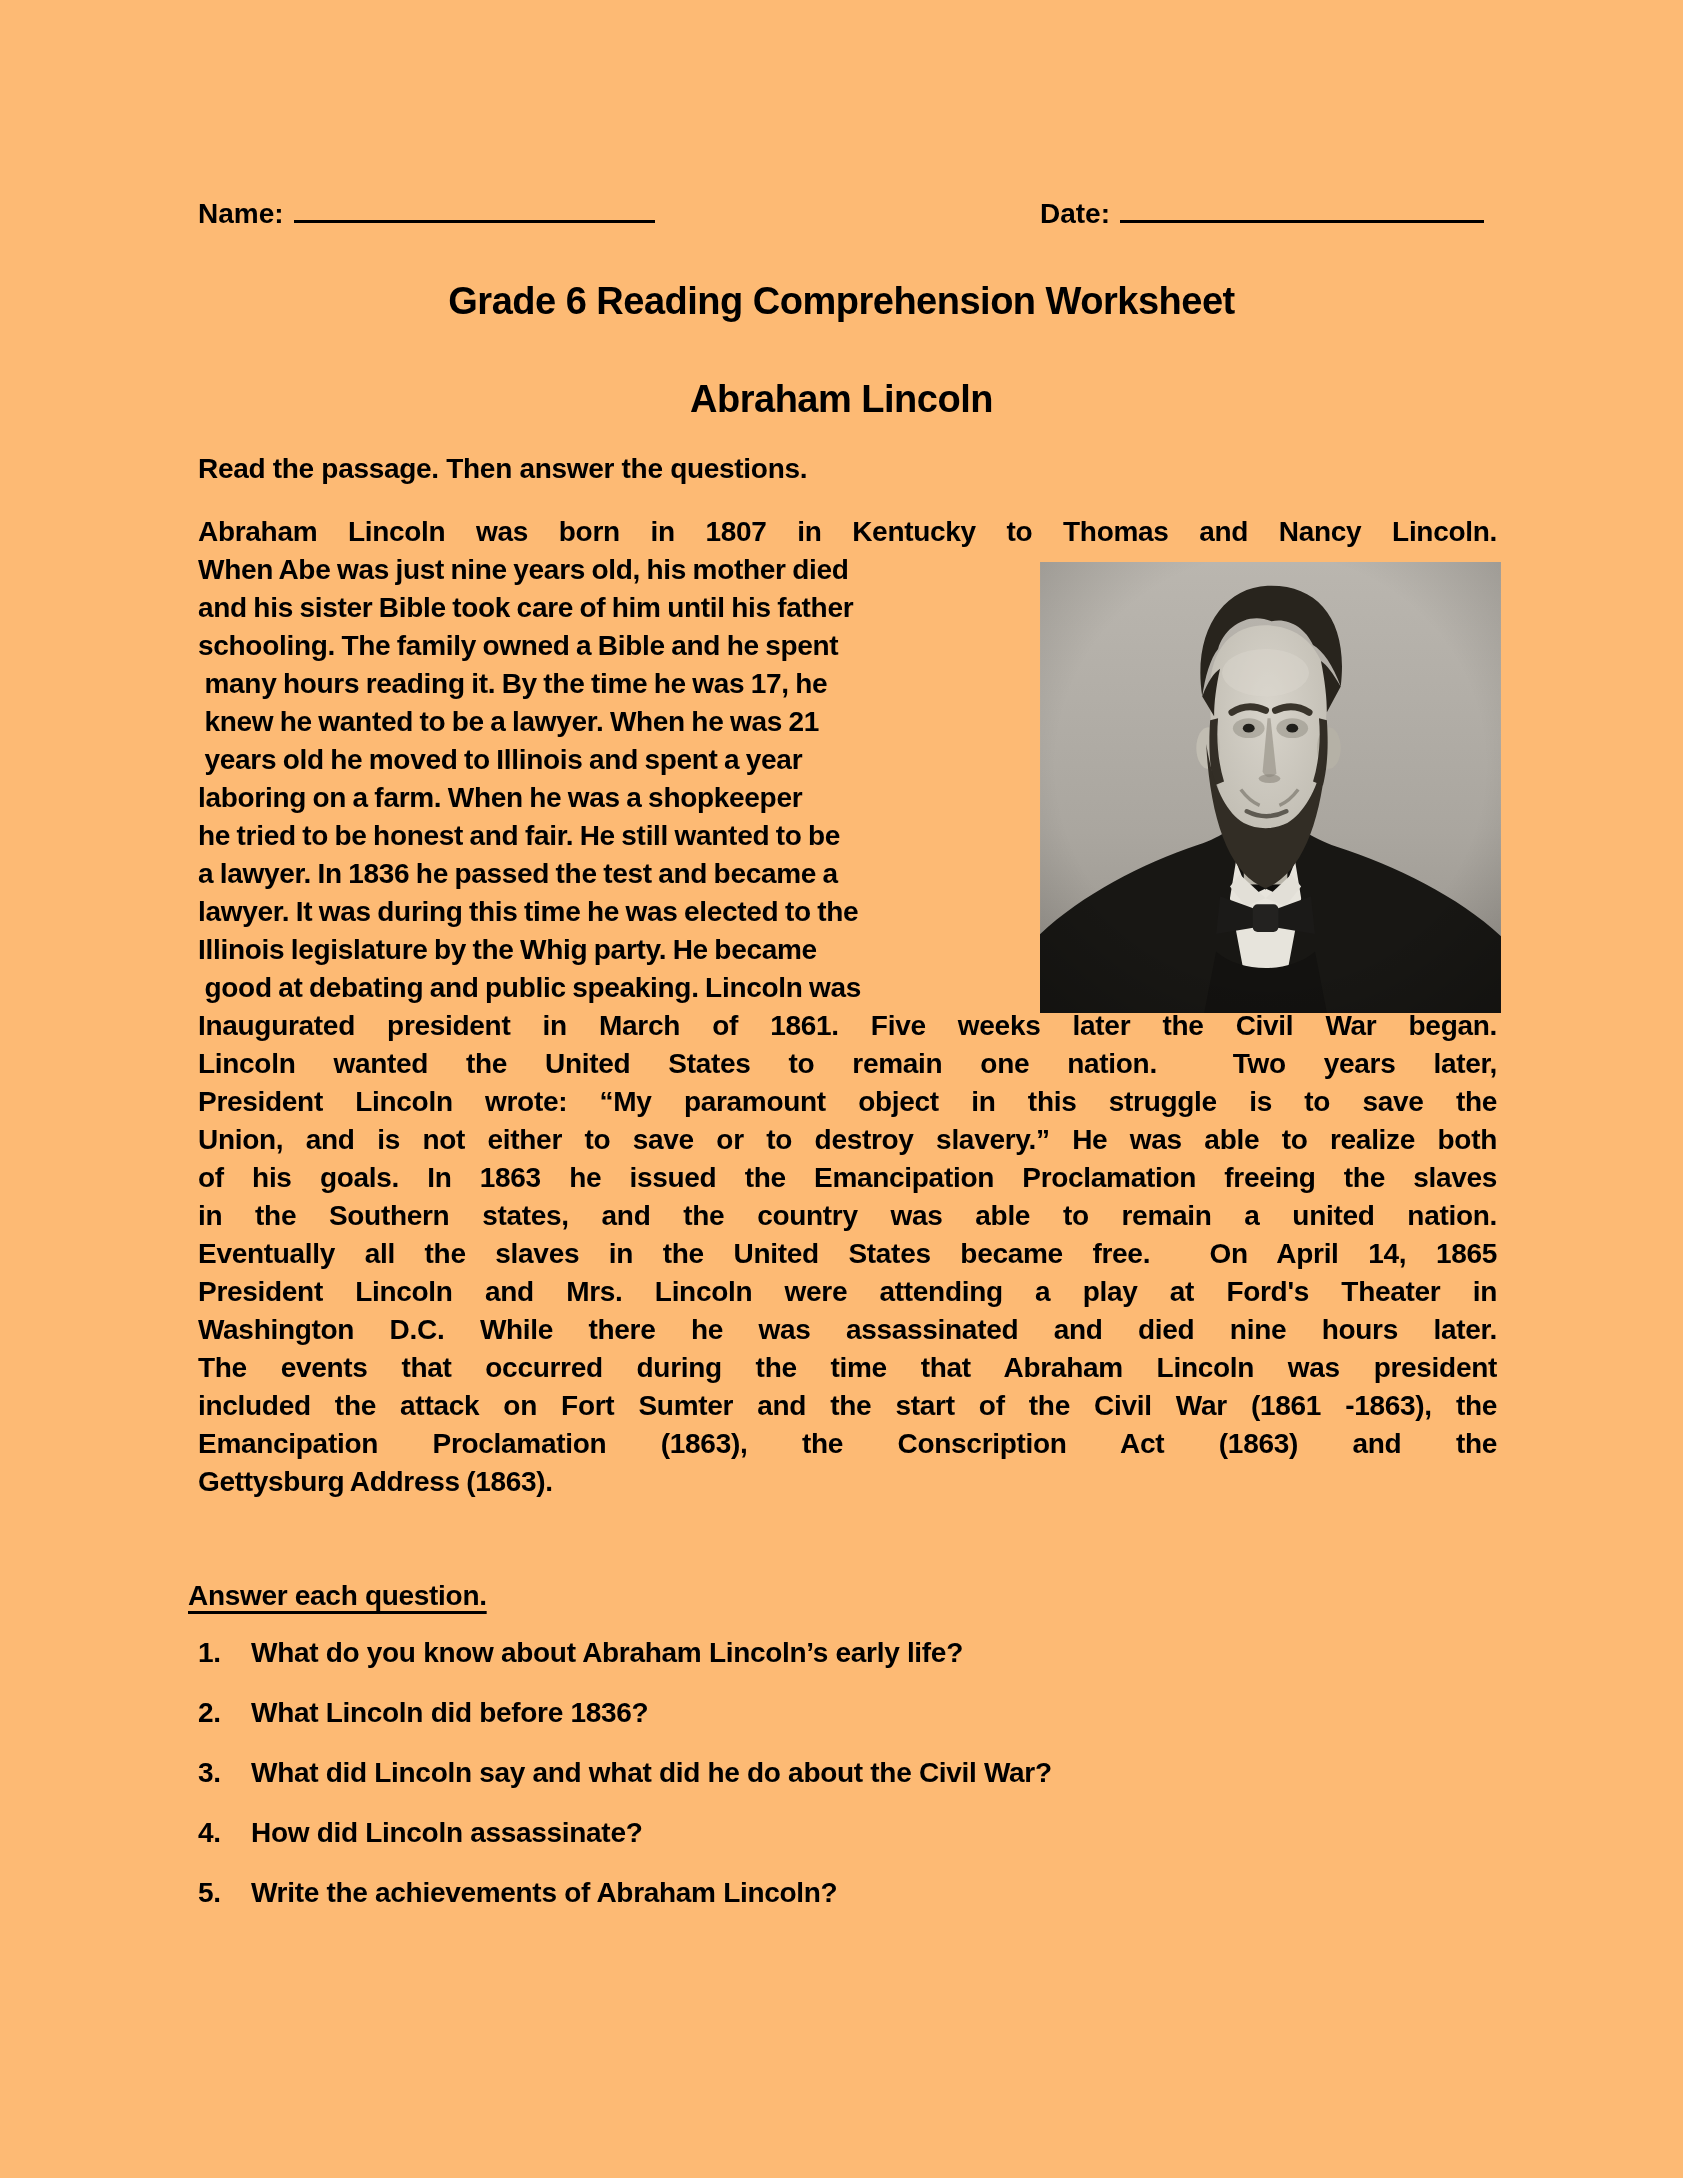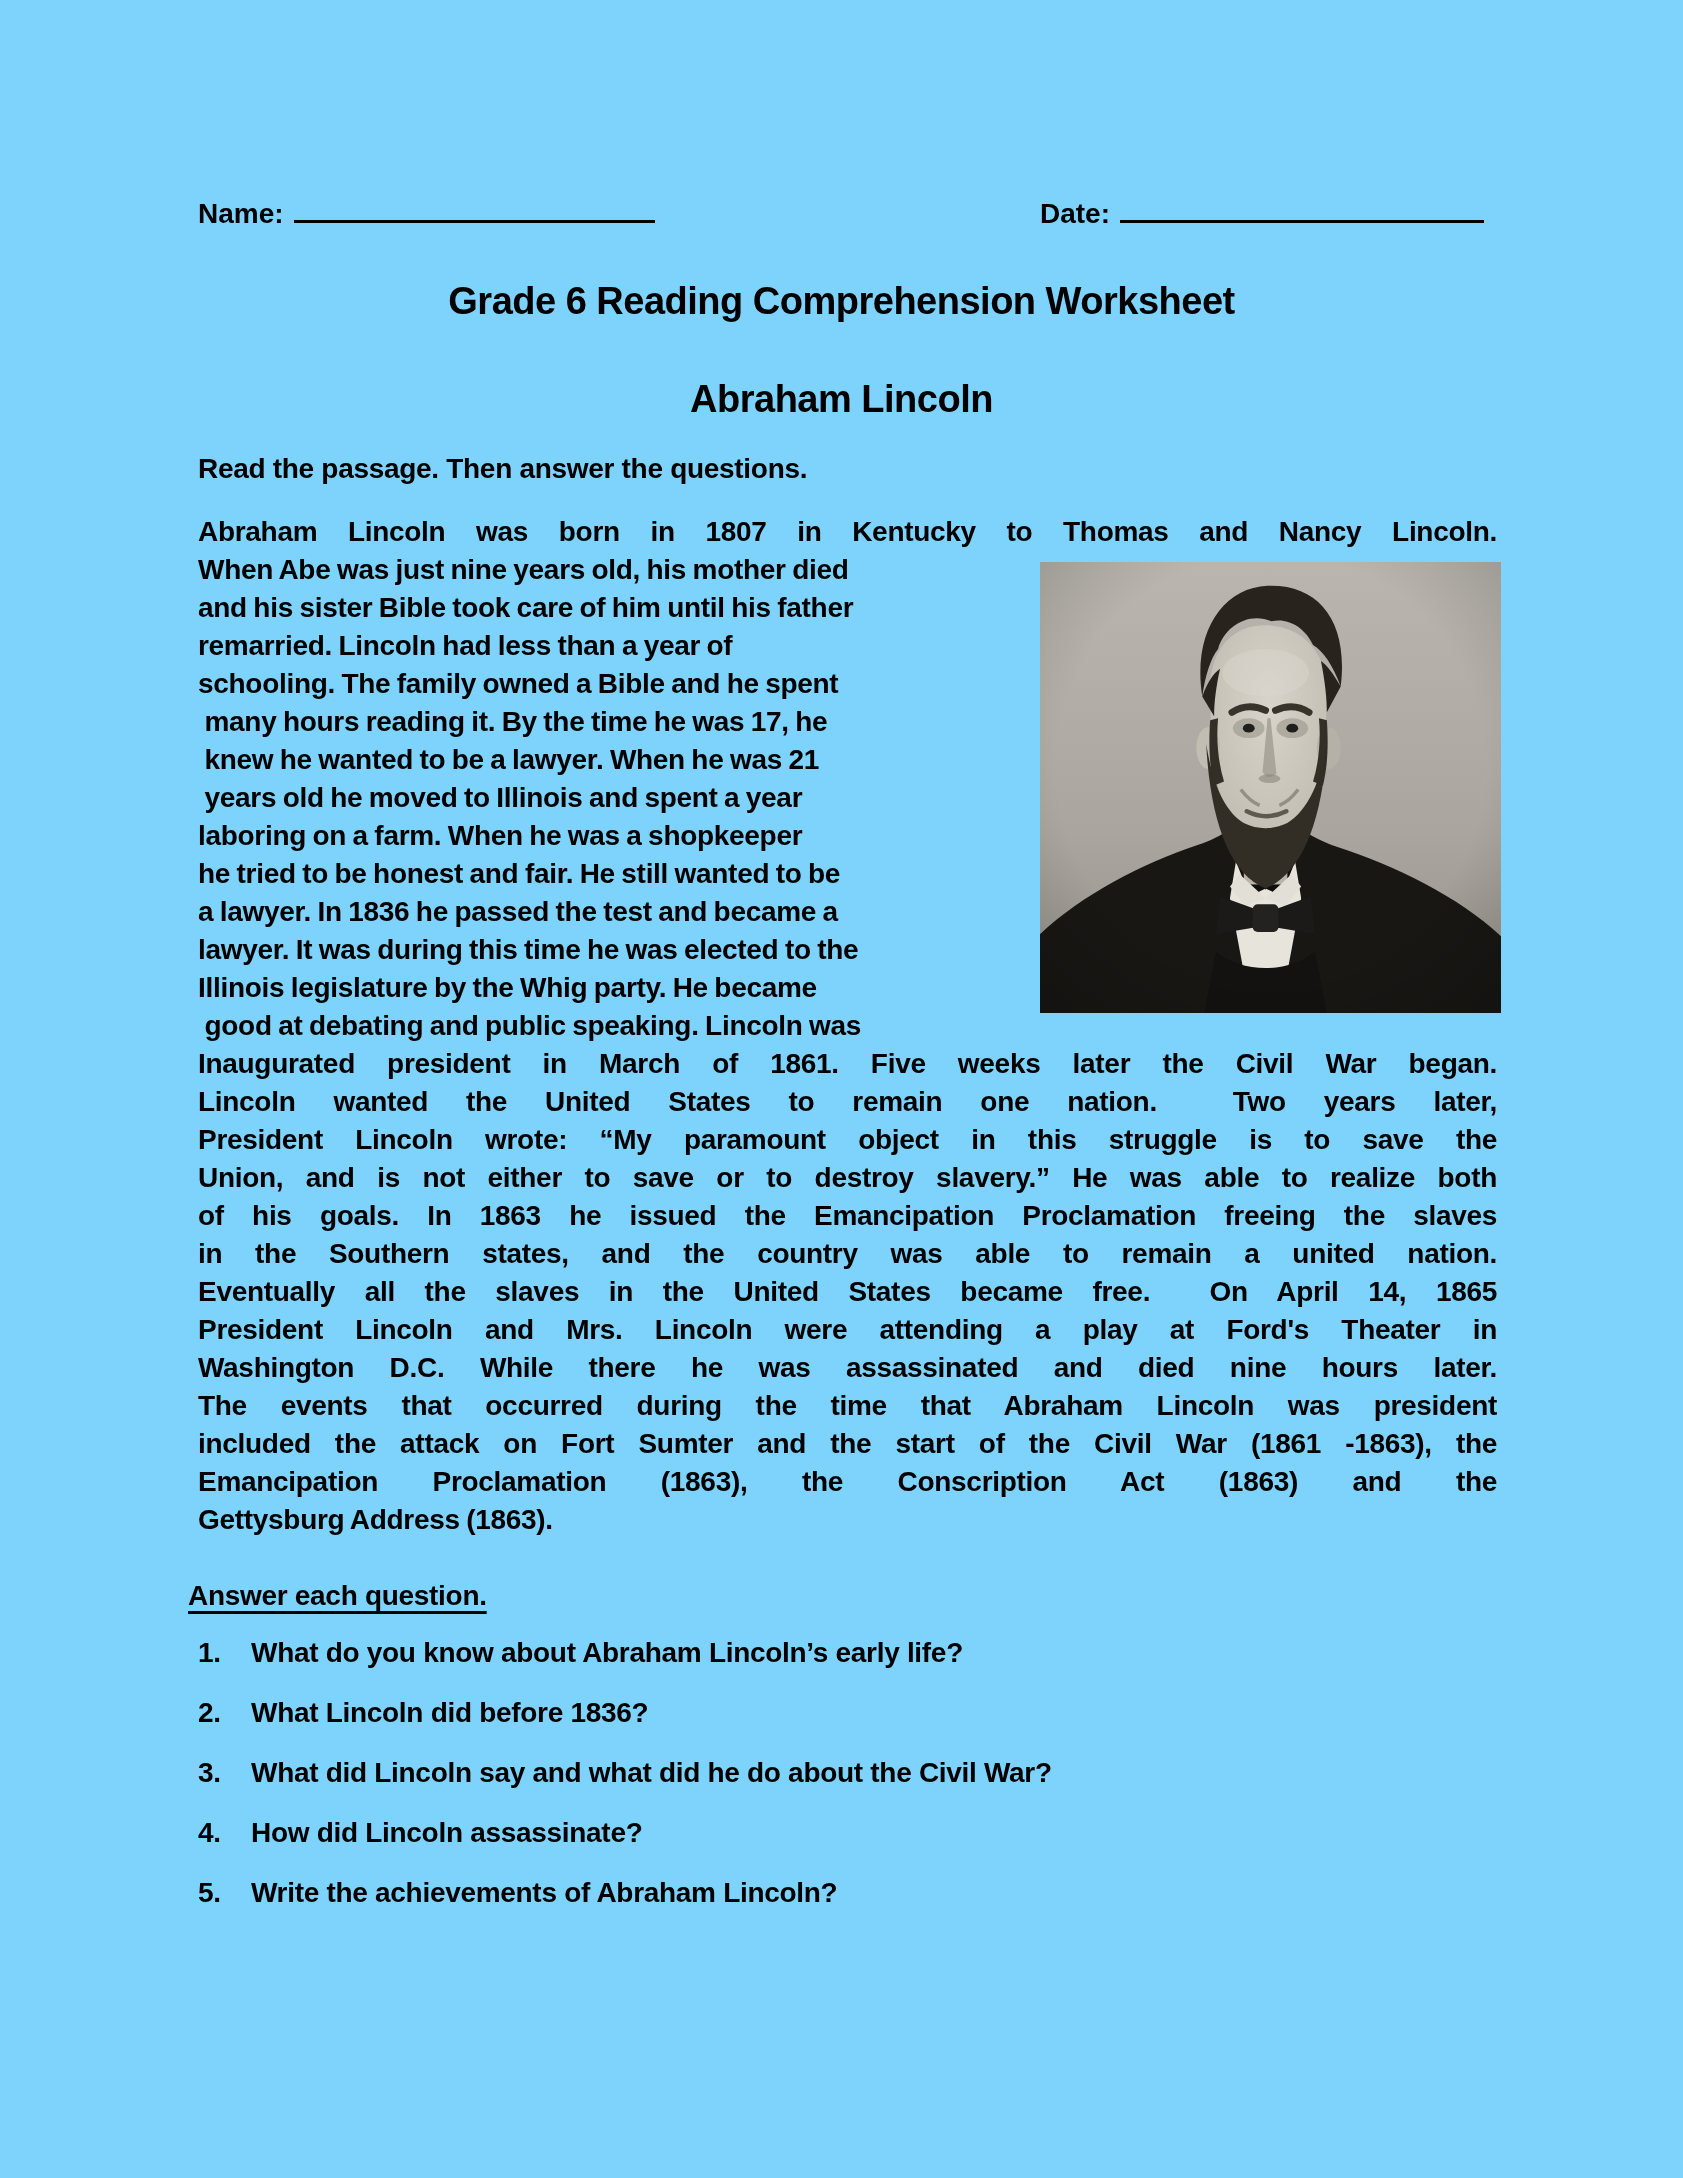--- a/index.html
+++ b/index.html
@@ -1,17 +1,17 @@
 <!DOCTYPE html>
 <html><head>
 <meta charset="utf-8">
 <style>
   html,body{margin:0;padding:0;background:#ffffff;}
   .page{
-    position:relative;width:1683px;height:2178px;background:#7dd3fc;
+    position:relative;width:1683px;height:2178px;background:#fdba74;
     font-family:"Liberation Sans","DejaVu Sans",sans-serif;
     font-weight:bold;color:#000;overflow:hidden;
   }
   
   .namedate{position:absolute;top:194px;left:198px;width:1299px;height:42px;font-size:28px;}
   .blank{display:inline-block;border-bottom:3px solid #000;height:26px;vertical-align:baseline;}
   .name-blank{width:361px;margin-left:10px;}
   .date-group{position:absolute;left:842px;top:0;}
   .date-blank{width:364px;margin-left:10px;}
   
@@ -51,21 +51,20 @@
 
   <div class="title">Grade 6 Reading Comprehension Worksheet</div>
   <div class="subtitle">Abraham Lincoln</div>
   <div class="instructions">Read the passage. Then answer the questions.</div>
 
   <div class="passage">
     <div class="pline jl">Abraham Lincoln was born in 1807 in Kentucky to Thomas and Nancy Lincoln.</div>
     <div class="narrow-block">
       <div class="pline">When Abe was just nine years old, his mother died</div>
       <div class="pline">and his sister Bible took care of him until his father</div>
-      <div class="pline">remarried. Lincoln had less than a year of</div>
       <div class="pline">schooling. The family owned a Bible and he spent</div>
       <div class="pline"> many hours reading it. By the time he was 17, he</div>
       <div class="pline"> knew he wanted to be a lawyer. When he was 21</div>
       <div class="pline"> years old he moved to Illinois and spent a year</div>
       <div class="pline">laboring on a farm. When he was a shopkeeper</div>
       <div class="pline">he tried to be honest and fair. He still wanted to be</div>
       <div class="pline">a lawyer. In 1836 he passed the test and became a</div>
       <div class="pline">lawyer. It was during this time he was elected to the</div>
       <div class="pline">Illinois legislature by the Whig party. He became</div>
       <div class="pline"> good at debating and public speaking. Lincoln was</div>

